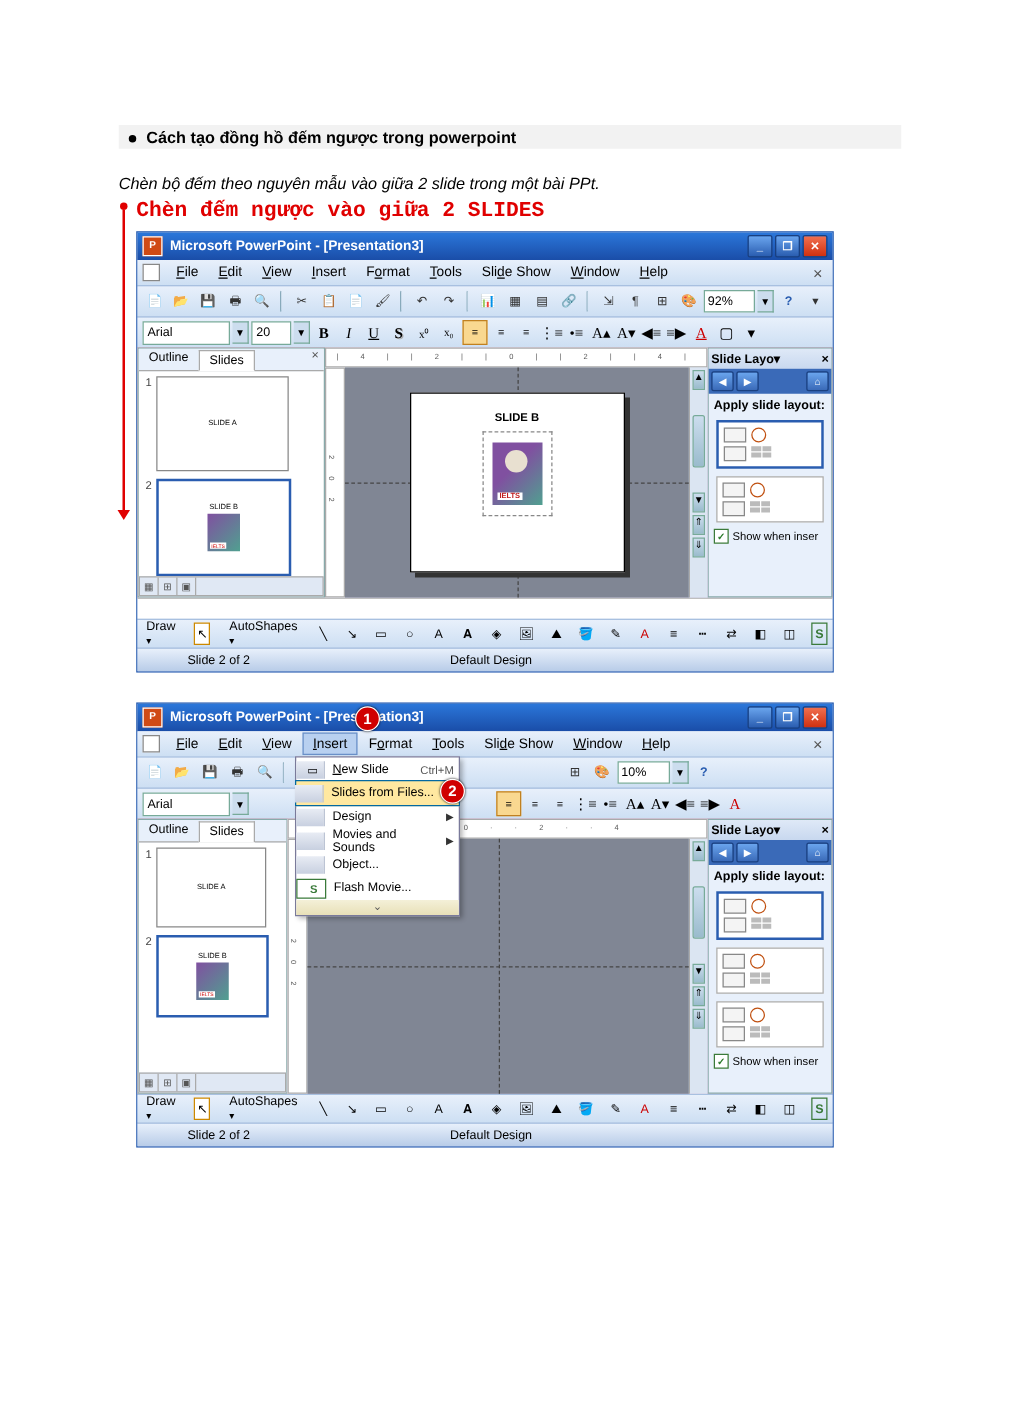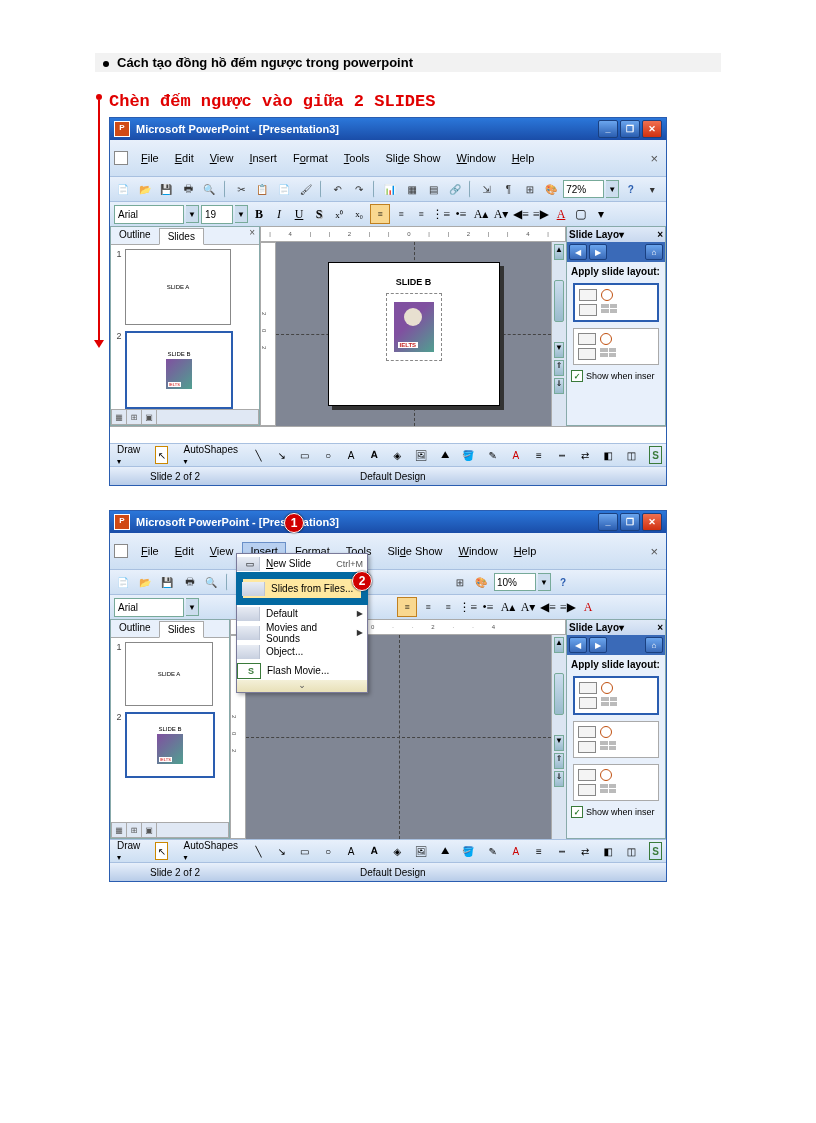--- a/index.html
+++ b/index.html
@@ -3,21 +3,21 @@
 <meta charset="utf-8">
 <style>
   body {
     margin: 0;
     padding: 0;
     width: 816px;
     font-family: Arial, sans-serif;
     background: #fff;
   }
   .page {
-    padding: 53px 95px 40px 95px;
+    padding: 100px 95px 40px 95px;
   }
   .bullet-line {
     background: #f2f2f2;
     padding: 2px 4px;
     margin-bottom: 20px;
     font-size: 13px;
     font-weight: bold;
   }
   .bullet-line .dot { display:inline-block; width:6px; height:6px; background:#000; border-radius:50%; vertical-align:middle; margin-right:8px; margin-left:4px;}
   .desc {
@@ -58,21 +58,21 @@
     font-size:11px;
   }
   .titlebar .pp-icon { width:14px; height:14px; background:#d04a15; display:inline-block; margin-right:6px; border:1px solid #fff; font-size:8px; color:#fff; text-align:center; line-height:12px;}
   .titlebar-text { flex:1; }
   .win-buttons { display:flex; gap:2px;}
   .win-btn { width:18px; height:16px; background:linear-gradient(#6aa5ee,#2a5db0); border:1px solid #1a4080; color:#fff; font-size:9px; display:flex; align-items:center; justify-content:center; border-radius:2px;}
   .win-btn.close { background:linear-gradient(#f07050,#d03010);}
 
   .menubar {
     background: linear-gradient(#e8f0fb,#cddff3);
-    height:36px;
+    height:20px;
     display:flex;
     align-items:center;
     padding:0 4px;
     gap:2px;
     font-size:11px;
     position:relative;
   }
   .menubar .docicon { width:12px; height:12px; background:#fff; border:1px solid #888; margin-right:4px; display:inline-block;}
   .menu-item { padding:2px 7px; }
   .menu-item u { text-decoration: underline; }
@@ -217,21 +217,21 @@
     position:absolute;
     top:20px; left:126px;
     width:130px;
     background:#fff;
     border:1px solid #7a7a9a;
     box-shadow:2px 2px 4px rgba(0,0,0,0.3);
     z-index:50;
     font-size:10px;
   }
   .dropdown .dm-row { display:flex; align-items:center; height:19px; padding:0 4px; gap:6px; position:relative;}
-  .dropdown .dm-row:hover, .dropdown .dm-row.hl { background:#ffe8a0; border:7px solid #0369a1; margin:-1px; padding:0 3px;}
+  .dropdown .dm-row:hover, .dropdown .dm-row.hl { background:#ffe8a0; border:1px solid #0369a1; margin:-1px; padding:0 3px;}
   .dropdown .dm-icon { width:16px; height:14px; display:flex; align-items:center; justify-content:center; font-size:9px;}
   .dropdown .dm-icon.bar { background:linear-gradient(#e8ecf4,#c8d0e0); border-right:1px solid #bcc4d4; margin-left:-4px; padding-left:4px; width:18px;}
   .dropdown .dm-label { flex:1;}
   .dropdown .dm-short { color:#555; font-size:9px;}
   .dropdown .dm-arrow { font-size:8px; color:#333;}
   .dropdown .dm-expand { height:12px; background:linear-gradient(#f4f0d8,#e8e0b8); text-align:center; font-size:9px; color:#555;}
 
   .red-circle {
     width:18px; height:18px; border-radius:50%;
     background:#d00000; color:#fff; font-weight:bold;
@@ -244,20 +244,21 @@
 </style>
 </head>
 <body>
 
 <div class="page">
 
   <div class="bullet-line">
     <span class="dot"></span><span>Cách tạo đồng hồ đếm ngược trong powerpoint</span>
   </div>
 
+  <div class="desc">Chèn bộ đếm theo nguyên mẫu vào giữa 2 slide trong một bài PPt.</div>
 
   <div class="red-title-row">
     <div class="red-arrow">
       <div class="dot"></div>
       <div class="line"></div>
       <div class="arrowhead"></div>
     </div>
     <div style="flex:1">
       <div class="red-title">Chèn đếm ngược vào giữa 2 SLIDES</div>
 
@@ -303,30 +304,30 @@
           <div class="tbtn sep"></div>
           <div class="tbtn">📊</div>
           <div class="tbtn">▦</div>
           <div class="tbtn">▤</div>
           <div class="tbtn">🔗</div>
           <div class="tbtn sep"></div>
           <div class="tbtn">⇲</div>
           <div class="tbtn">¶</div>
           <div class="tbtn">⊞</div>
           <div class="tbtn">🎨</div>
-          <div class="zoom-box">72%</div>
+          <div class="zoom-box">92%</div>
           <div class="zoom-dd">▼</div>
           <div class="tbtn" style="color:#2a5db0;font-weight:bold;">?</div>
           <div class="tbtn">▾</div>
         </div>
 
         <div class="format-bar">
           <div class="font-box">Arial</div>
           <div class="zoom-dd">▼</div>
-          <div class="size-box">19</div>
+          <div class="size-box">20</div>
           <div class="zoom-dd">▼</div>
           <div class="fbtn bold">B</div>
           <div class="fbtn ital">I</div>
           <div class="fbtn und">U</div>
           <div class="fbtn shadow">S</div>
           <div class="fbtn" style="font-size:9px;">x⁰</div>
           <div class="fbtn" style="font-size:9px;">x₀</div>
           <div class="fbtn align active">≡</div>
           <div class="fbtn align">≡</div>
           <div class="fbtn align">≡</div>
@@ -509,21 +510,21 @@
           <span class="dm-icon bar">▭</span>
           <span class="dm-label"><u>N</u><span x="New Slide"></span>ew Slide</span>
           <span class="dm-short">Ctrl+M</span>
         </div>
         <div class="dm-row hl">
           <span class="dm-icon bar"></span>
           <span class="dm-label">Slides from Files...</span>
         </div>
         <div class="dm-row">
           <span class="dm-icon bar"></span>
-          <span class="dm-label">Default</span>
+          <span class="dm-label">Design</span>
           <span class="dm-arrow">▶</span>
         </div>
         <div class="dm-row">
           <span class="dm-icon bar"></span>
           <span class="dm-label">Movies and Sounds</span>
           <span class="dm-arrow">▶</span>
         </div>
         <div class="dm-row">
           <span class="dm-icon bar"></span>
           <span class="dm-label">Object...</span>

